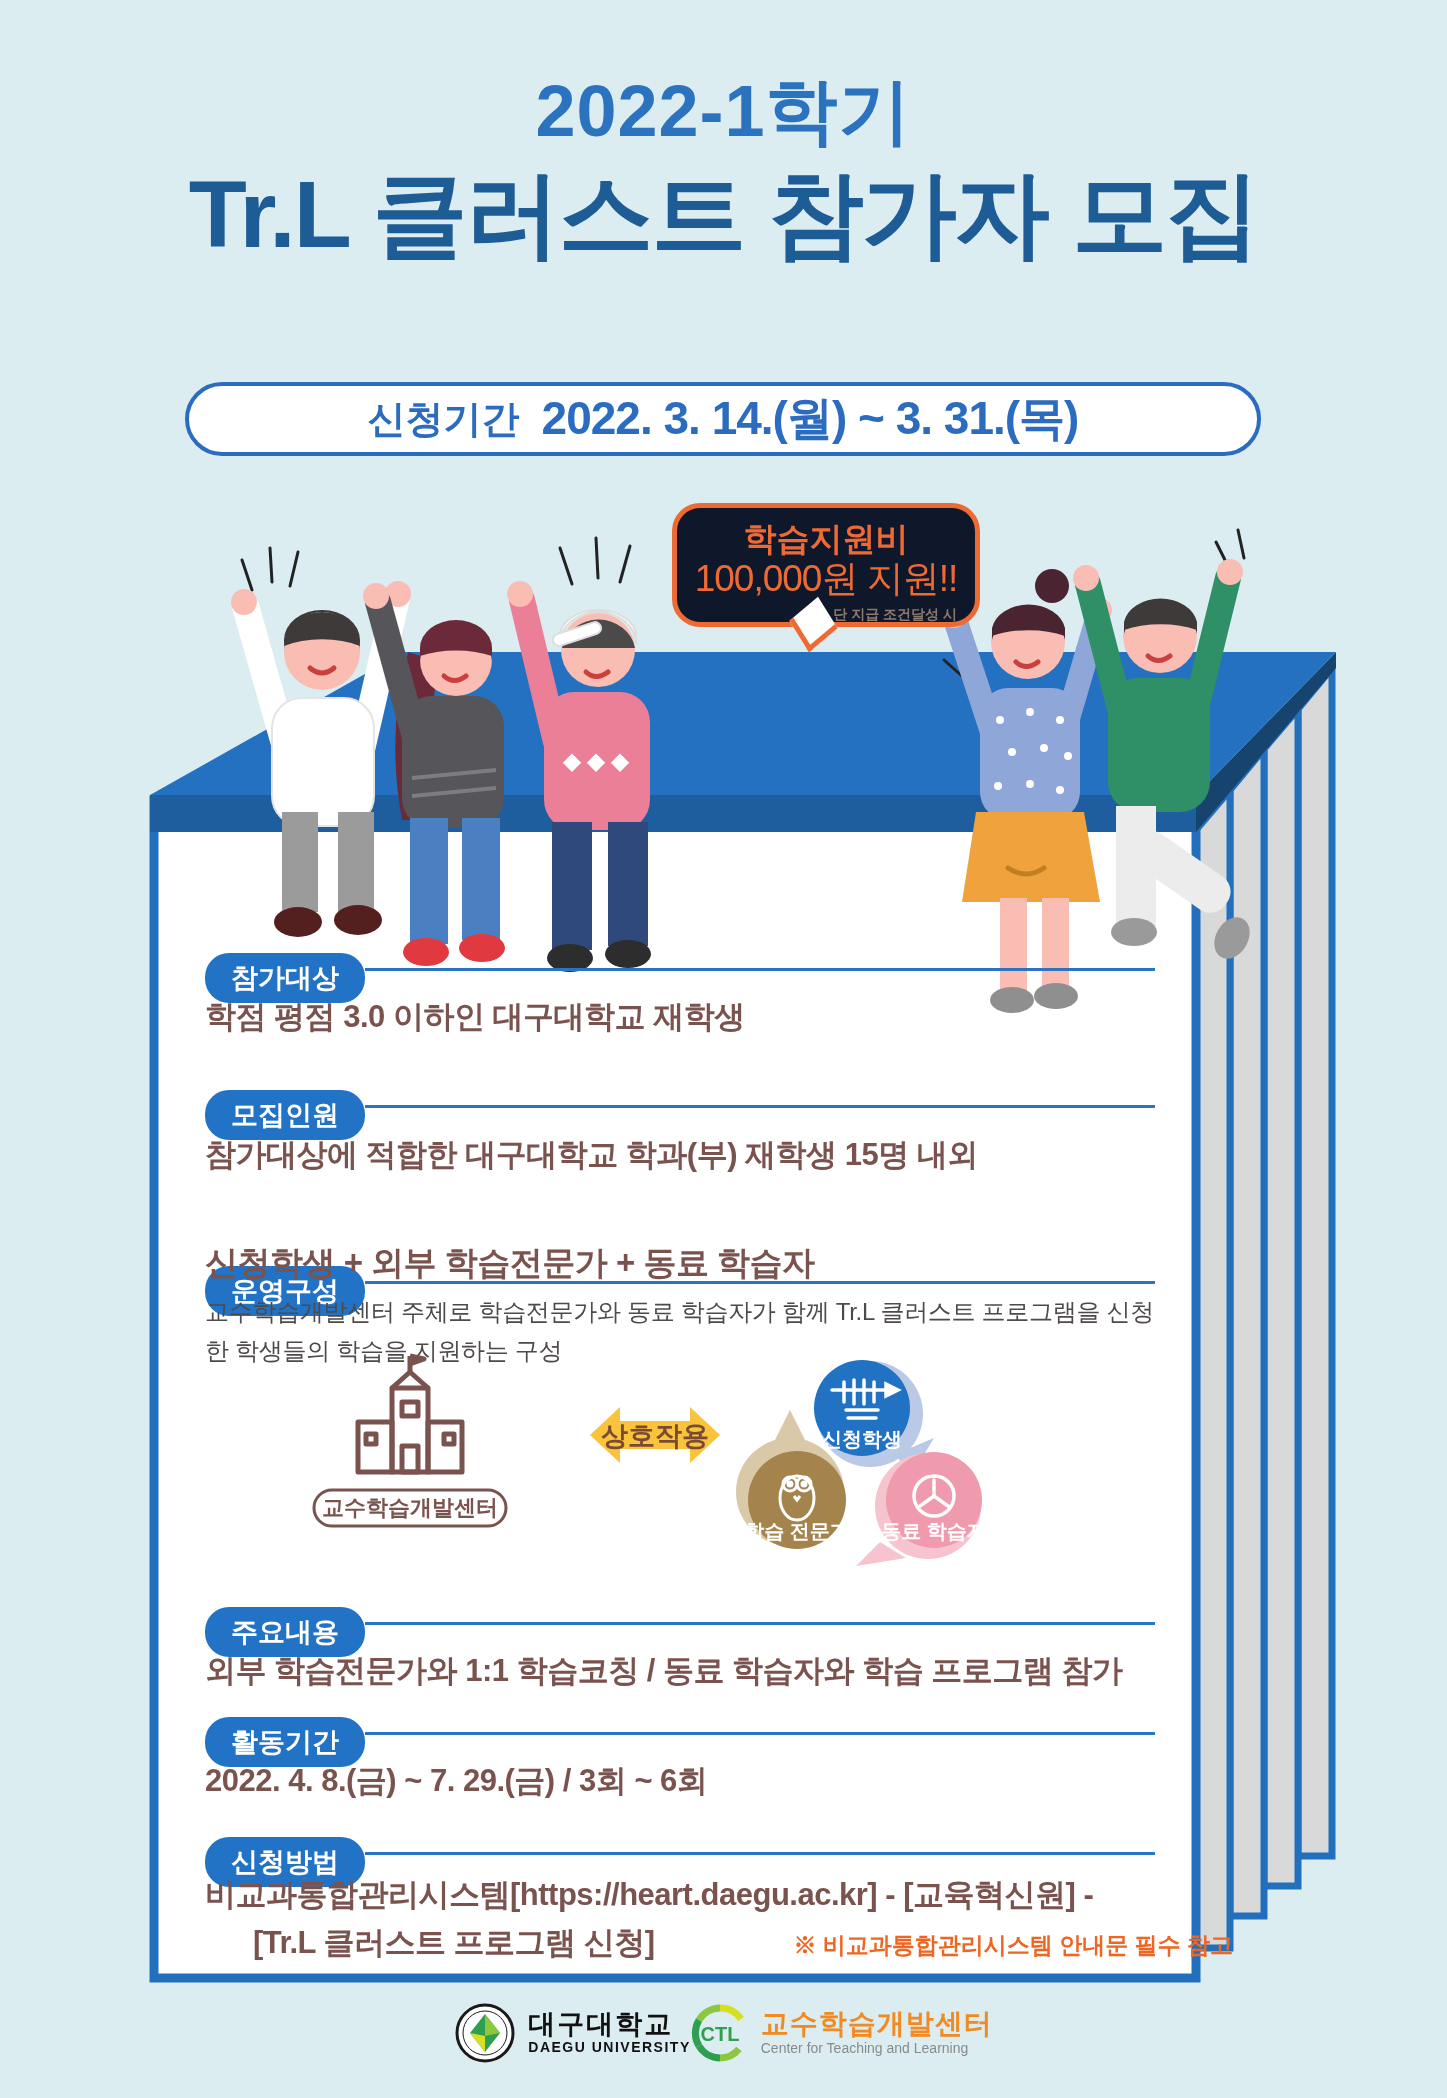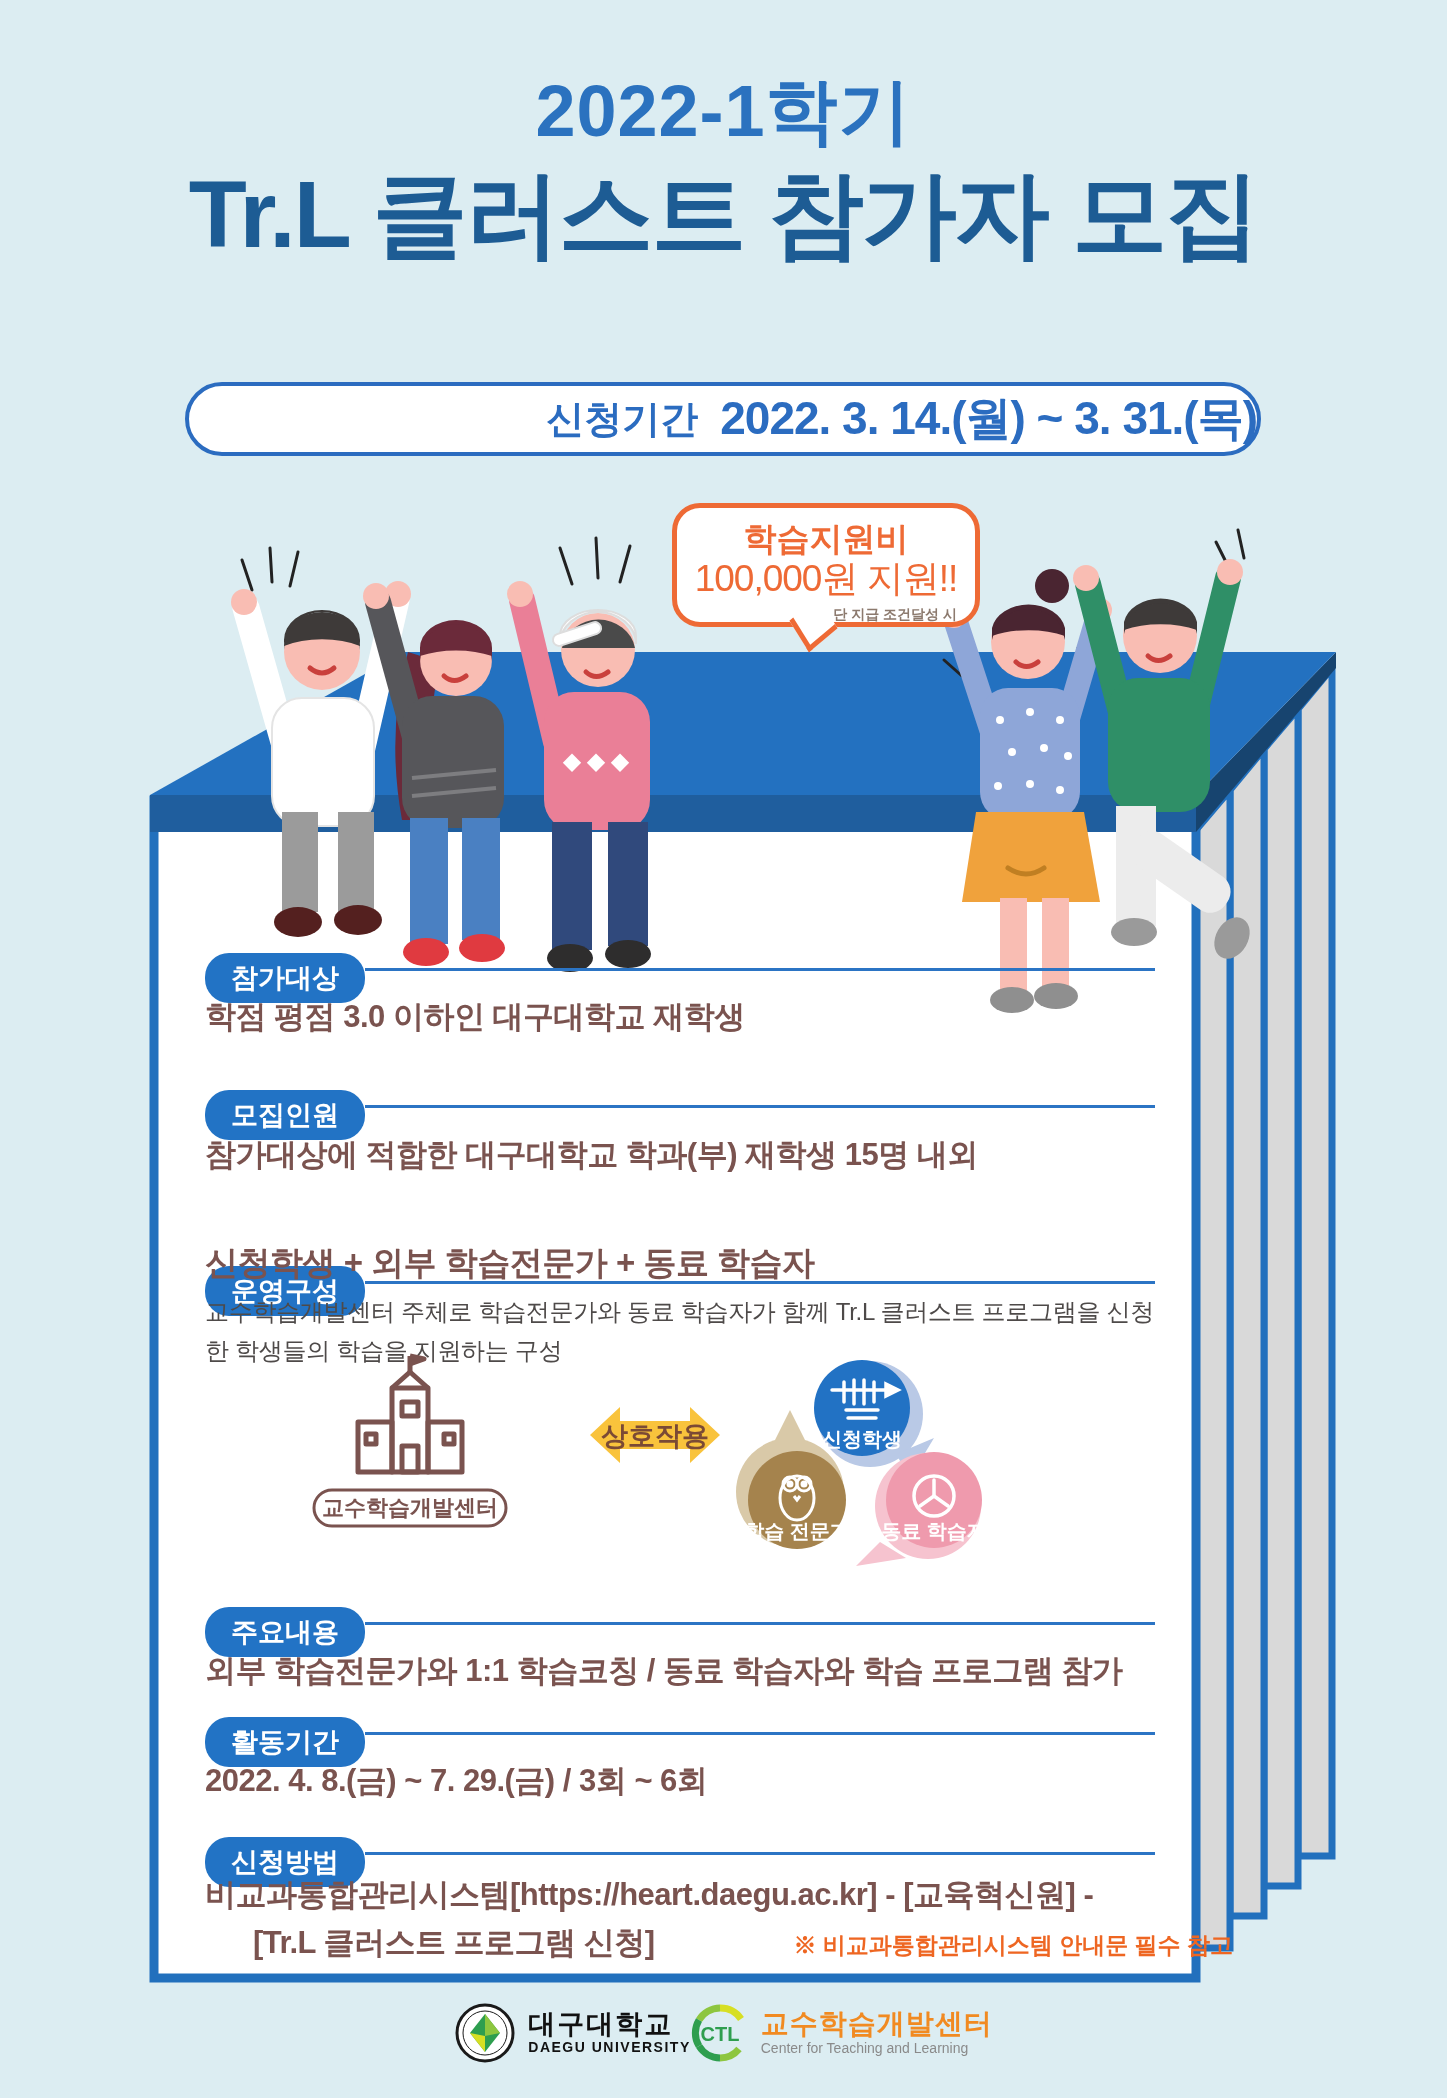--- a/index.html
+++ b/index.html
@@ -20,29 +20,29 @@
     font-size:72px;font-weight:800;color:#2b72bf;letter-spacing:1px;
   }
   .main-title{
     left:0;right:0;top:152px;text-align:center;
     font-size:95px;font-weight:900;color:#1d5c94;letter-spacing:-2px;
     white-space:nowrap;
   }
   .period-pill{
     left:185px;top:382px;width:1076px;height:74px;
     background:#ffffff;border:4px solid #2b6cc0;border-radius:40px;
-    display:flex;align-items:center;justify-content:flex-end;gap:22px;
+    display:flex;align-items:center;justify-content:center;gap:22px;
     box-sizing:border-box;
   }
   .period-label{font-size:38px;font-weight:700;color:#2b6cc0;}
   .period-value{font-size:46px;font-weight:800;color:#2b6cc0;letter-spacing:-1px;}
   
   .bubble{
     left:672px;top:503px;width:308px;height:124px;
-    background:#ffffff;border:5px solid #ee6a35;border-radius:28px;
+    background:#0f172a;border:5px solid #ee6a35;border-radius:28px;
     box-sizing:border-box;text-align:center;padding-top:12px;
     z-index:5;
   }
   .bubble:after{
     content:"";position:absolute;left:118px;bottom:-21px;
     width:32px;height:32px;background:#fff;
     border-right:5px solid #ee6a35;border-bottom:5px solid #ee6a35;
     transform:rotate(58deg) skew(8deg);
   }
   .bubble-line1{font-size:33px;font-weight:800;color:#ee6a35;line-height:1.15;}

